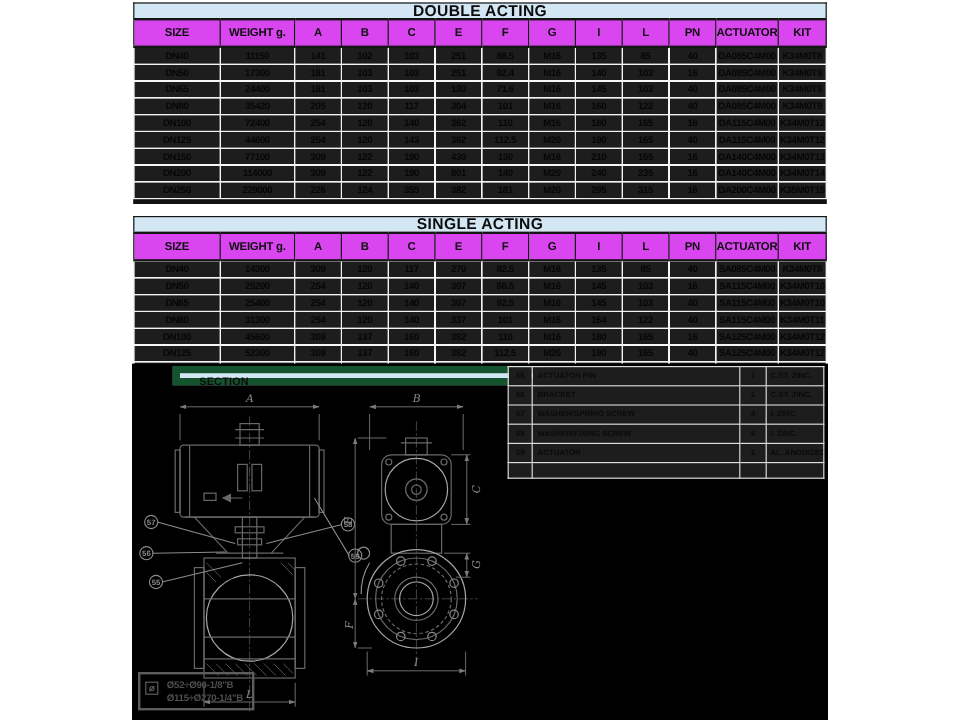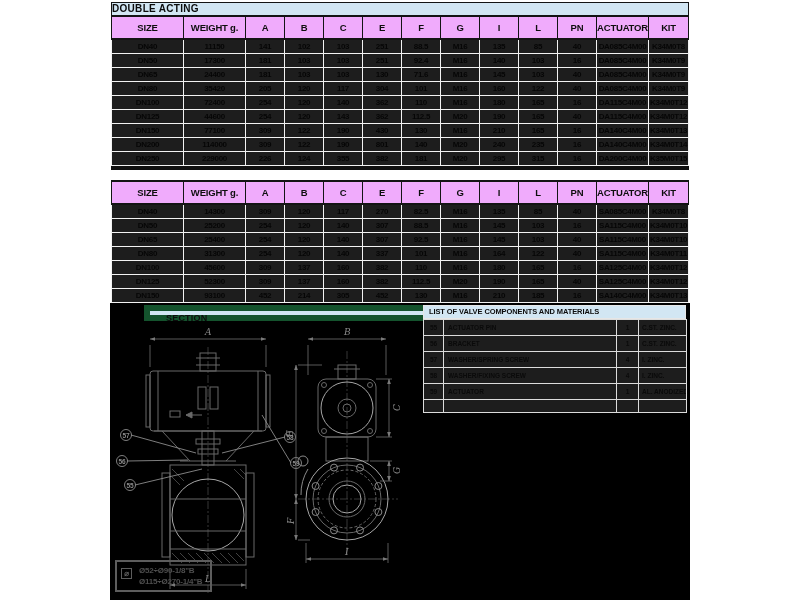--- a/index.html
+++ b/index.html
@@ -7,23 +7,23 @@
     --panel_bg:#000000; --grid:#f2f2f2; --line:#686868; --bright:#a6a6a6; --label:#8a8a8a;
   }
   *{box-sizing:border-box;}
   html,body{margin:0;padding:0;width:800px;height:600px;background:#ffffff;
     font-family:"Liberation Sans",sans-serif;overflow:hidden;}
   .sheet{position:absolute;left:111px;top:0;width:578px;}
 
   
   .tbl{margin-top:2px;}
   .tbl-title{background:var(--header_bg);border:1px solid #141414;border-bottom:none;
-    text-align:left;font-weight:bold;font-size:10px;line-height:12px;color:#0c0c0c;letter-spacing:.3px;}
+    text-align:center;font-weight:bold;font-size:13px;line-height:12px;color:#0c0c0c;letter-spacing:.3px;}
   table.data{border-collapse:collapse;width:100%;table-layout:fixed;}
-  table.data th{background:#f0abfc;color:#0e0e0e;font-size:9.5px;font-weight:bold;
+  table.data th{background:#d946ef;color:#0e0e0e;font-size:9.5px;font-weight:bold;
     border-top:2px solid #141414;border-bottom:2px solid #141414;border-left:1px solid #141414;border-right:1px solid #141414;
     padding:5px 0;letter-spacing:-.2px;}
   table.data td{background:var(--row_bg);color:var(--row_text);font-size:8px;font-weight:bold;
     text-align:center;height:11px;line-height:11px;border:1px solid var(--grid);
     white-space:nowrap;overflow:hidden;letter-spacing:-.3px;}
   .t2 td{height:12px;line-height:12px;}
   .tbl-footer{height:4px;background:#101010;}
   .tbl2{margin-top:10px;}
 
   
@@ -224,20 +224,21 @@
             <td>16</td>
             <td>DA200C4M00</td>
             <td>K35M0T15</td>
           </tr>
         </tbody>
     </table>
     <div class="tbl-footer"></div>
   </div>
 
   <div class="tbl tbl2">
+    <div class="tbl-title">SINGLE ACTING</div>
     <table class="data t2">
       <colgroup>
           <col style="width:72px">
           <col style="width:62px">
           <col style="width:39px">
           <col style="width:39px">
           <col style="width:39px">
           <col style="width:39px">
           <col style="width:39px">
           <col style="width:39px">
@@ -404,21 +405,20 @@
     </table>
     <div class="tbl-footer"></div>
   </div>
 </div>
 
 <div class="panel">
 
   <div class="section-bar">SECTION</div>
 
   <div class="comp">
-    <div class="comp-title">LIST OF VALVE COMPONENTS AND MATERIALS</div>
     <table class="comp-t">
       <colgroup>
           <col style="width:20px">
           <col style="width:173px">
           <col style="width:22px">
           <col style="width:48px">
         </colgroup>
       <tbody>
           <tr>
             <td>55</td>

